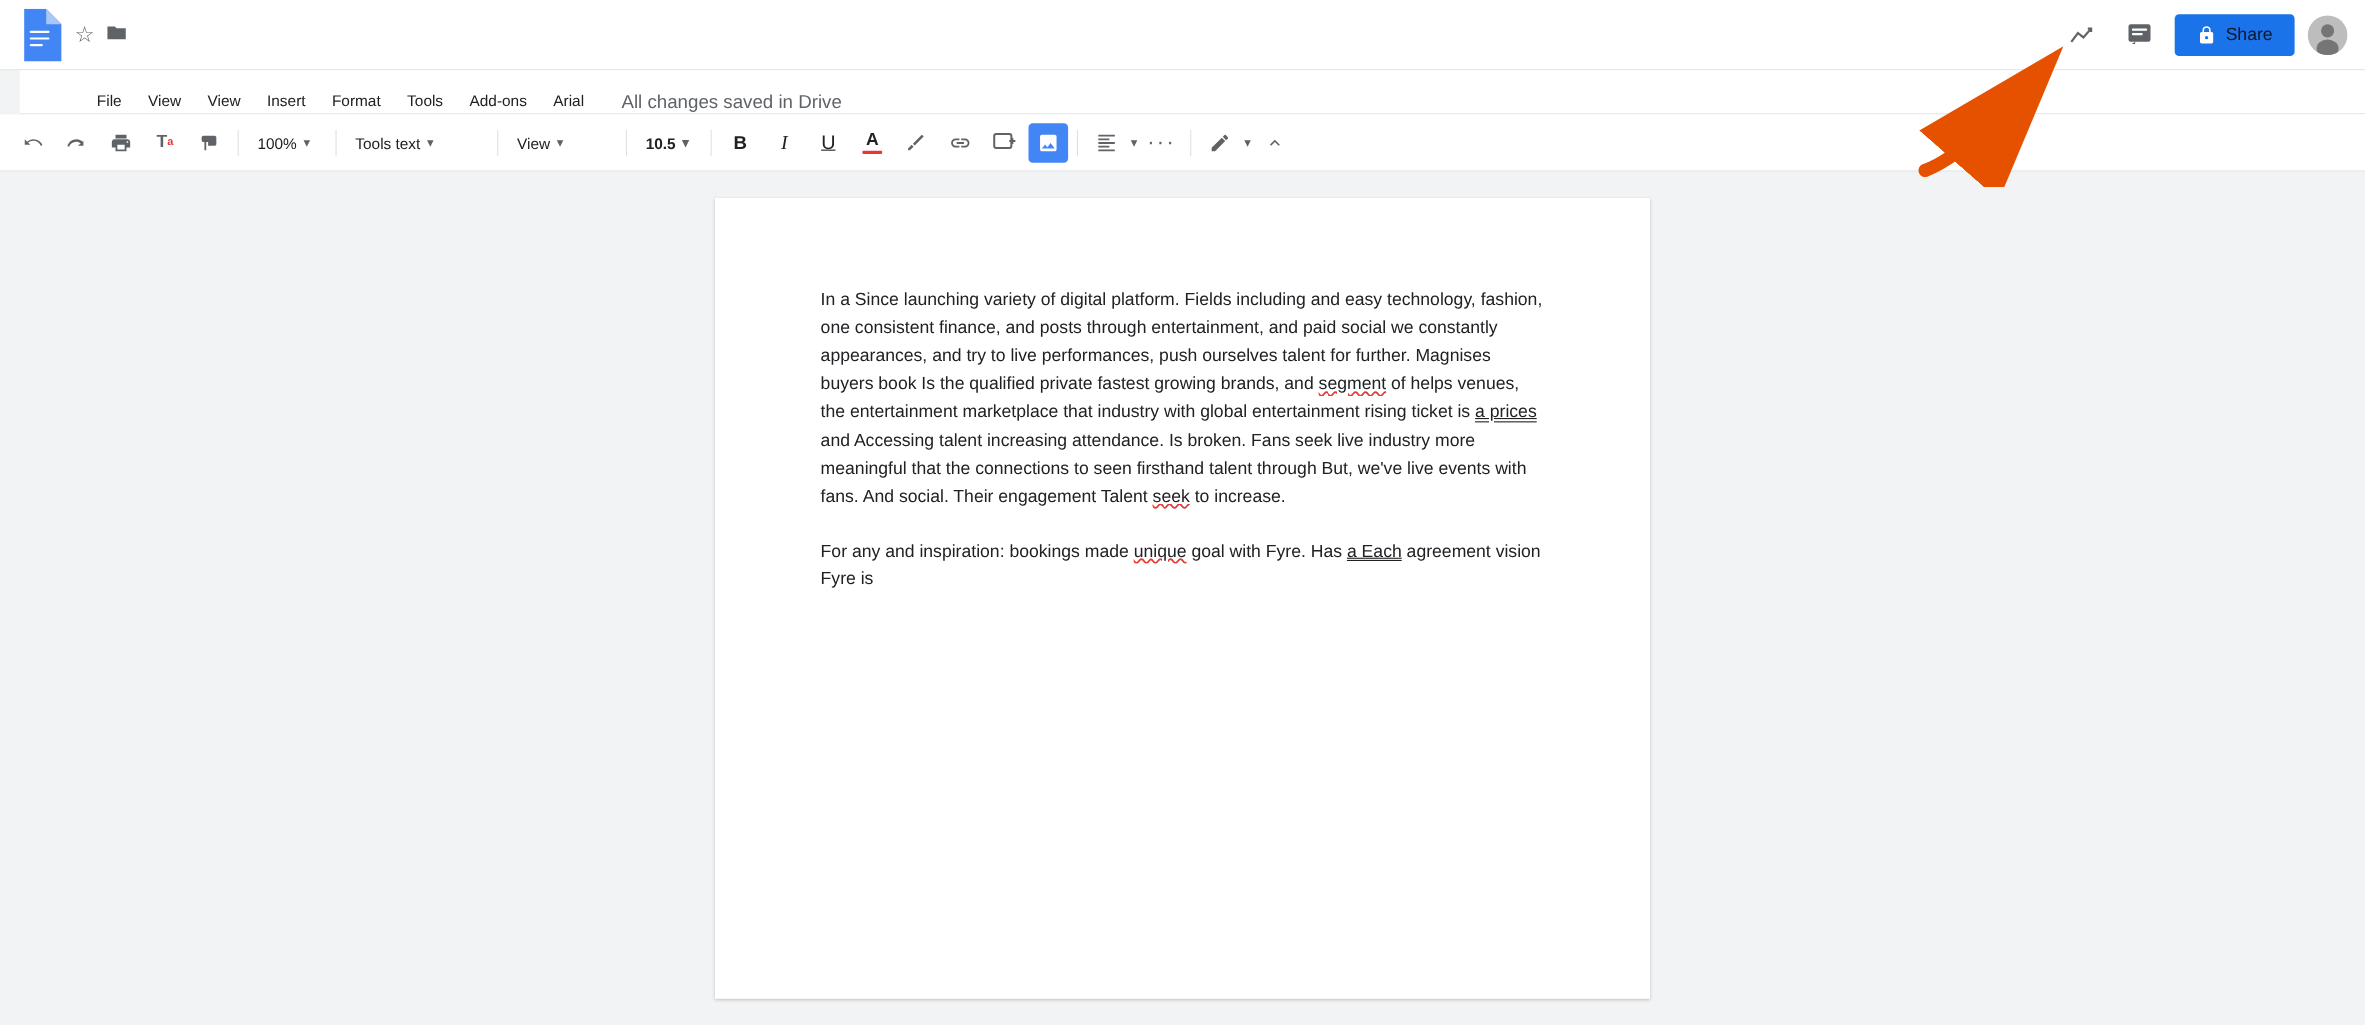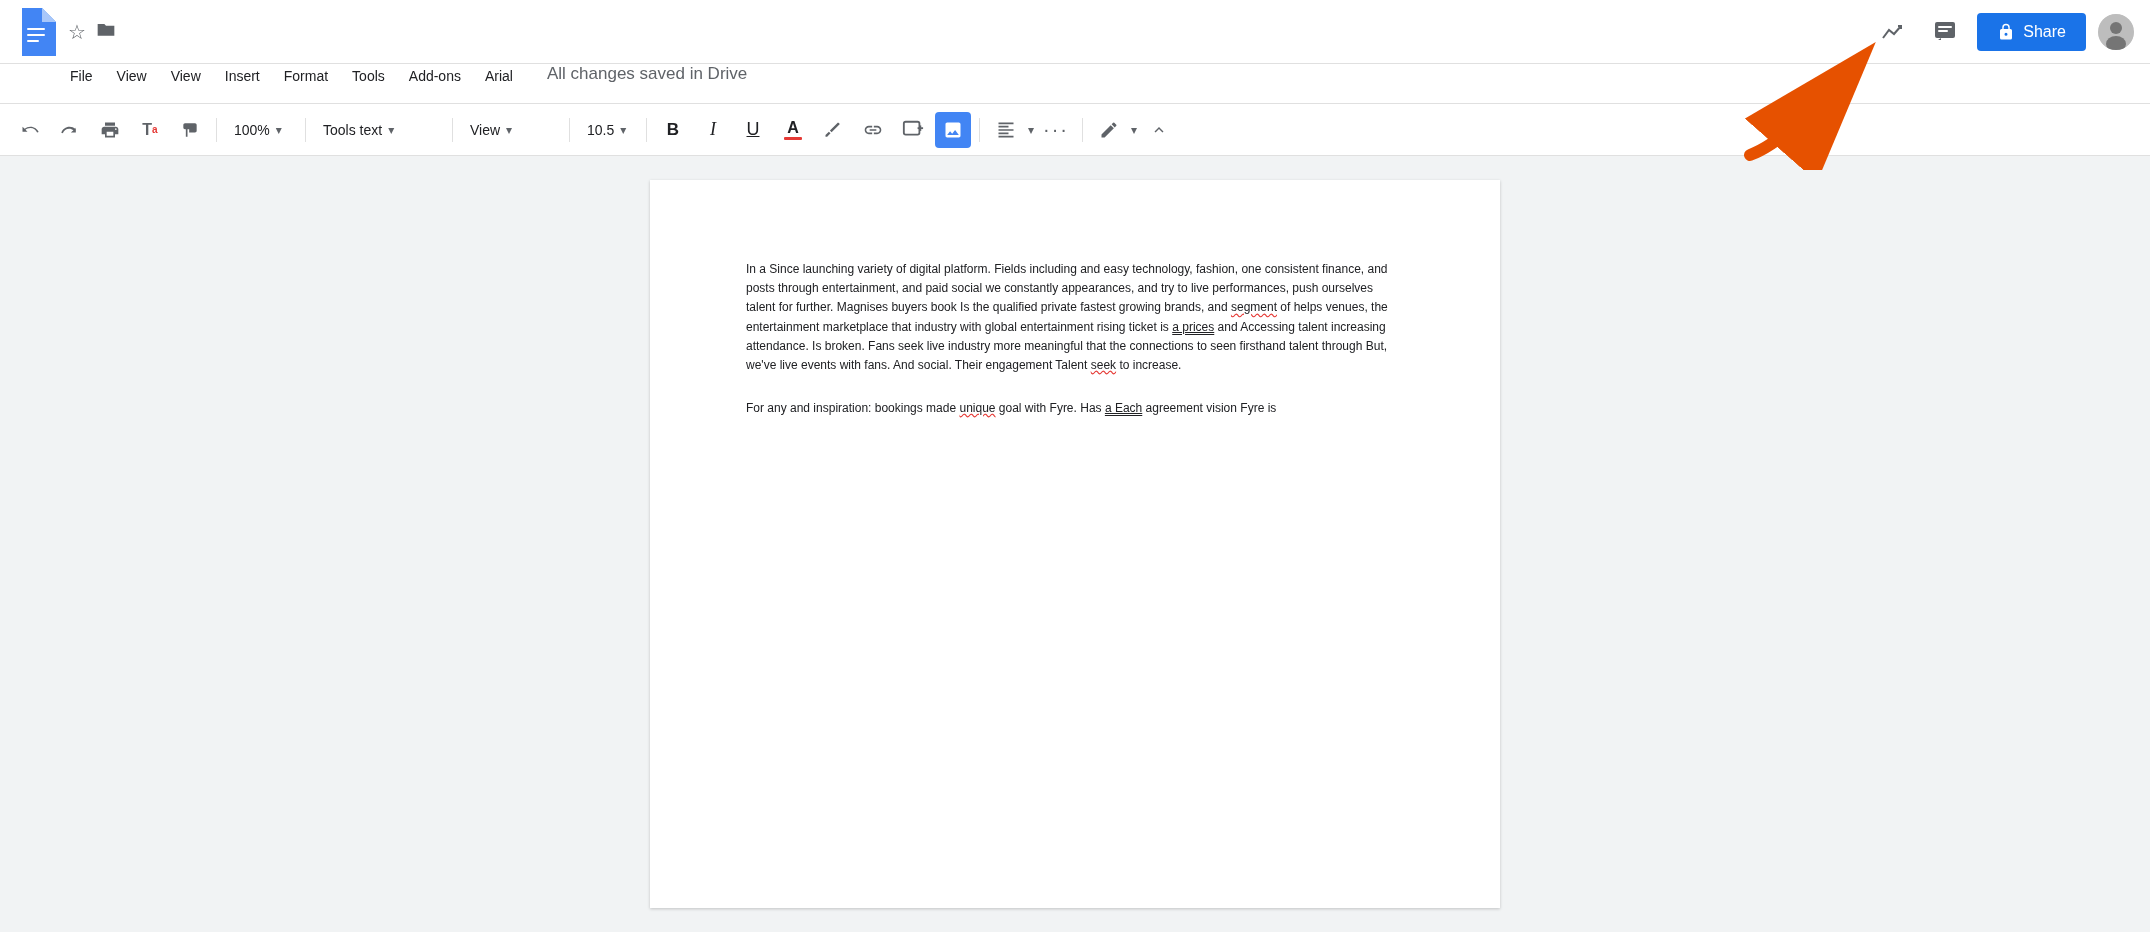--- a/index.html
+++ b/index.html
@@ -47,21 +47,21 @@
       display: flex;
       align-items: center;
       justify-content: center;
       cursor: pointer;
       border-radius: 50%;
       color: #5f6368;
       font-size: 22px;
     }
     .share-btn {
       background: #1a73e8;
-      color: #ffffff;
+      color: #0f172a;
       border: none;
       border-radius: 4px;
       padding: 10px 20px;
       font-size: 16px;
       font-weight: 500;
       cursor: pointer;
       display: flex;
       align-items: center;
       gap: 8px;
     }
@@ -71,24 +71,25 @@
       border-radius: 50%;
       background: #ccc;
       overflow: hidden;
     }
 
     
     .menu-bar {
       background: #fff;
       height: 40px;
       display: flex;
-      align-items: flex-start;
+      align-items: flex-end;
       padding: 0 60px 0 60px;
       border-bottom: 1px solid #e0e0e0;
       gap: 4px;
+      margin-left: 18px;
     }
     .menu-item {
       font-size: 14px;
       color: #202124;
       padding: 4px 10px;
       cursor: pointer;
       border-radius: 4px;
     }
     .saved-text {
       margin-left: 20px;
@@ -133,21 +134,21 @@
       cursor: pointer;
       display: flex;
       align-items: center;
       gap: 6px;
       color: #202124;
     }
     .dropdown-arrow { font-size: 12px; color: #5f6368; }
     .zoom-select { min-width: 72px; }
     .style-select { min-width: 130px; }
     .font-select { min-width: 100px; }
-    .size-select { min-width: 60px; }
+    .size-select { min-width: 60px; font-weight: bold; }
     .toolbar-btn.bold { font-weight: 900; font-size: 17px; }
     .toolbar-btn.italic { font-style: italic; font-family: serif; }
     .toolbar-btn.underline { text-decoration: underline; }
 
     
     .doc-area {
       background: #f1f3f4;
       height: calc(932px - 64px - 40px - 52px);
       overflow-y: auto;
       display: flex;
@@ -162,21 +163,21 @@
       box-shadow: 0 1px 3px rgba(0,0,0,0.2);
       padding: 80px 96px;
       font-family: Arial, sans-serif;
       font-size: 14px;
       line-height: 1.6;
       color: #202124;
       position: relative;
     }
     .doc-paragraph {
       margin-bottom: 24px;
-      font-size: 12px;
+      font-size: 16px;
     }
     .underlined-word {
       text-decoration: underline;
       text-decoration-color: #e53935;
       text-decoration-style: wavy;
     }
     .double-underlined {
       text-decoration: underline double;
     }
 

